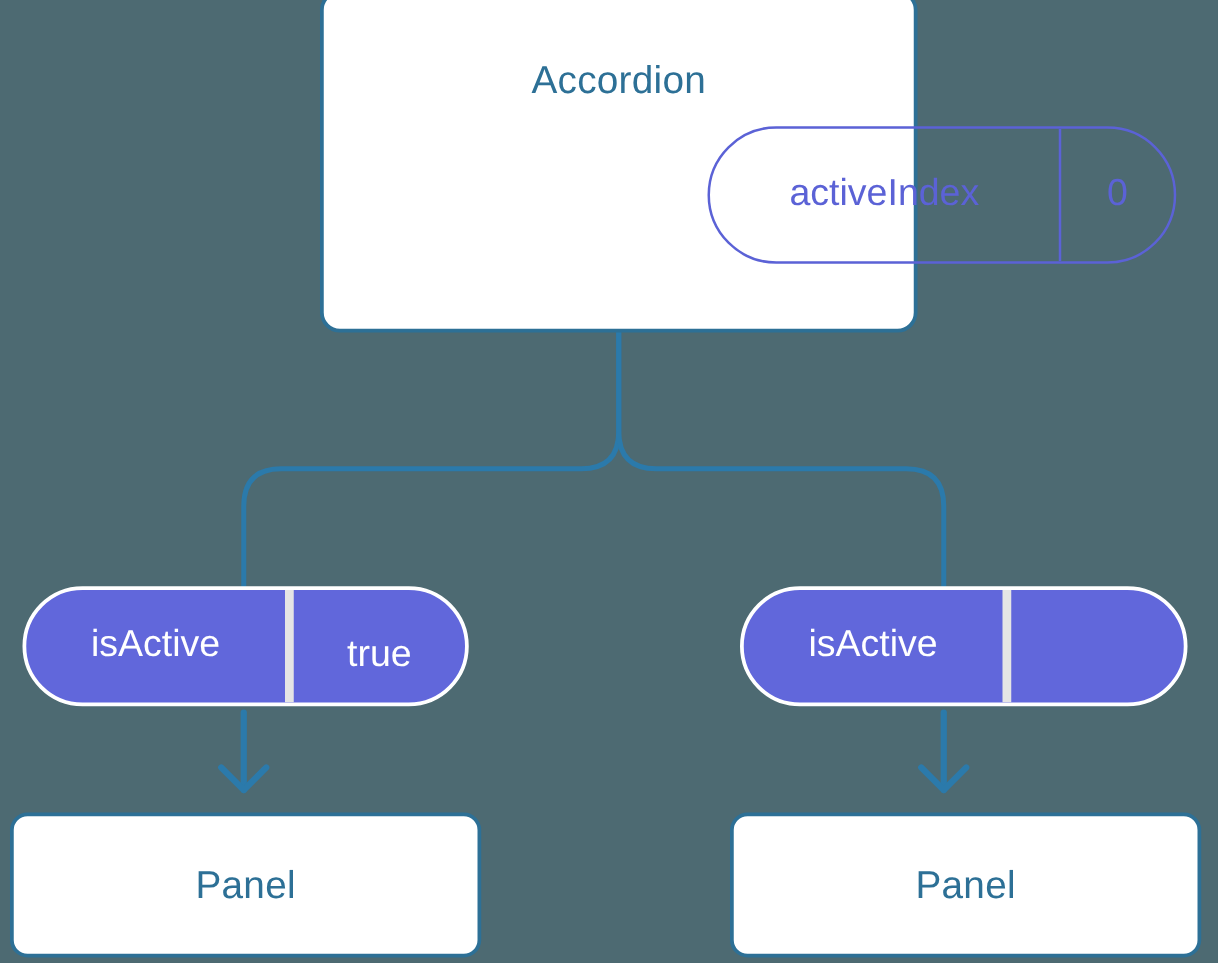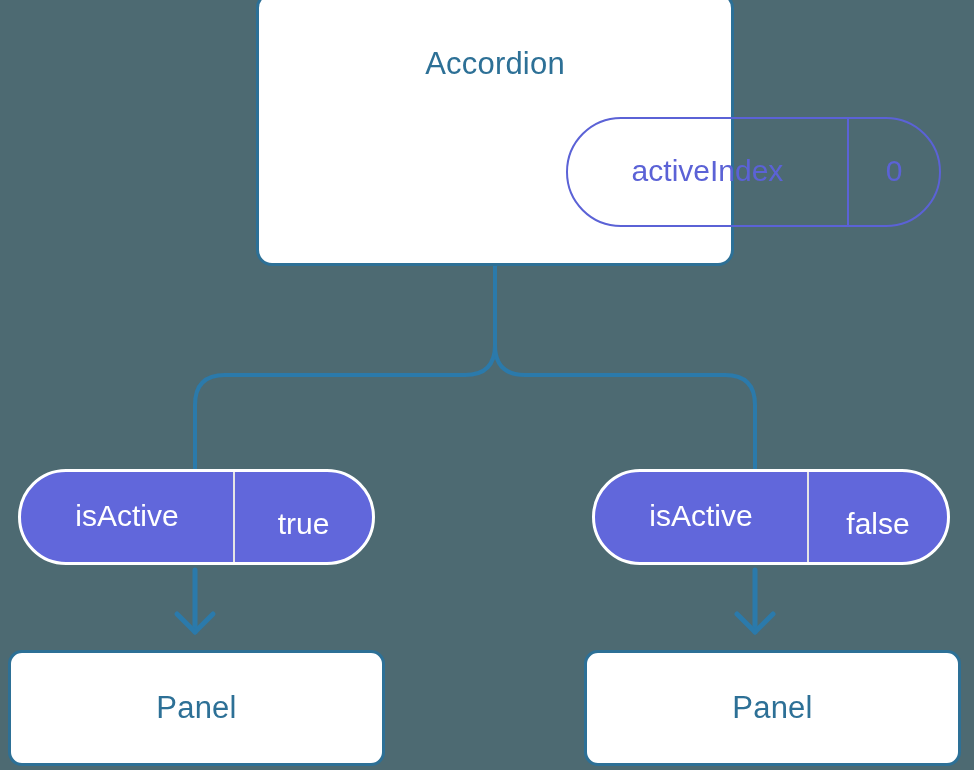--- a/index.html
+++ b/index.html
@@ -90,21 +90,21 @@
     justify-content: center;
     font-size: 30px;
     line-height: 1;
     box-sizing: border-box;
   }
 
   
   .pill-outline {
     position: absolute;
     left: 307px;
-    top: 122px;
+    top: 106px;
     width: 375px;
     height: 110px;
     border: 2px solid #5b62d6;
     background: transparent;
   }
   .pill-outline .pill-key {
     flex: 0 0 281px;
     color: #5b62d6;
     border-right: 2px solid #5b62d6;
     padding-bottom: 2px;
@@ -118,21 +118,21 @@
   
   .pill-filled {
     position: absolute;
     top: 469px;
     height: 96px;
     border: 3px solid #ffffff;
     background: #6167db;
   }
   .pill-filled .pill-key {
     color: #ffffff;
-    border-right: 2px solid #e5e5e5;
+    border-right: 7px solid #e5e5e5;
     padding: 0 26px 3px 26px;
   }
   .pill-filled .pill-val {
     color: #ffffff;
     padding: 16px 26px 3px 26px;
   }
   #pill-is-active-left  { left: 18px;  width: 357px; }
   #pill-is-active-left .pill-key  { flex: 0 0 214px; }
   #pill-is-active-left .pill-val  { flex: 1 1 auto;  }
   #pill-is-active-right { left: 592px; width: 358px; }
@@ -177,21 +177,20 @@
     </div>
   </div>
 
   <div class="pill pill-filled" id="pill-is-active-left">
     <span class="pill-key">isActive</span>
     <span class="pill-val">true</span>
   </div>
 
   <div class="pill pill-filled" id="pill-is-active-right">
     <span class="pill-key">isActive</span>
-    <span class="pill-val">false</span>
   </div>
 
   <div class="card panel-card" id="panel-card-left">
     <div class="card-title">Panel</div>
   </div>
 
   <div class="card panel-card" id="panel-card-right">
     <div class="card-title">Panel</div>
   </div>
 

